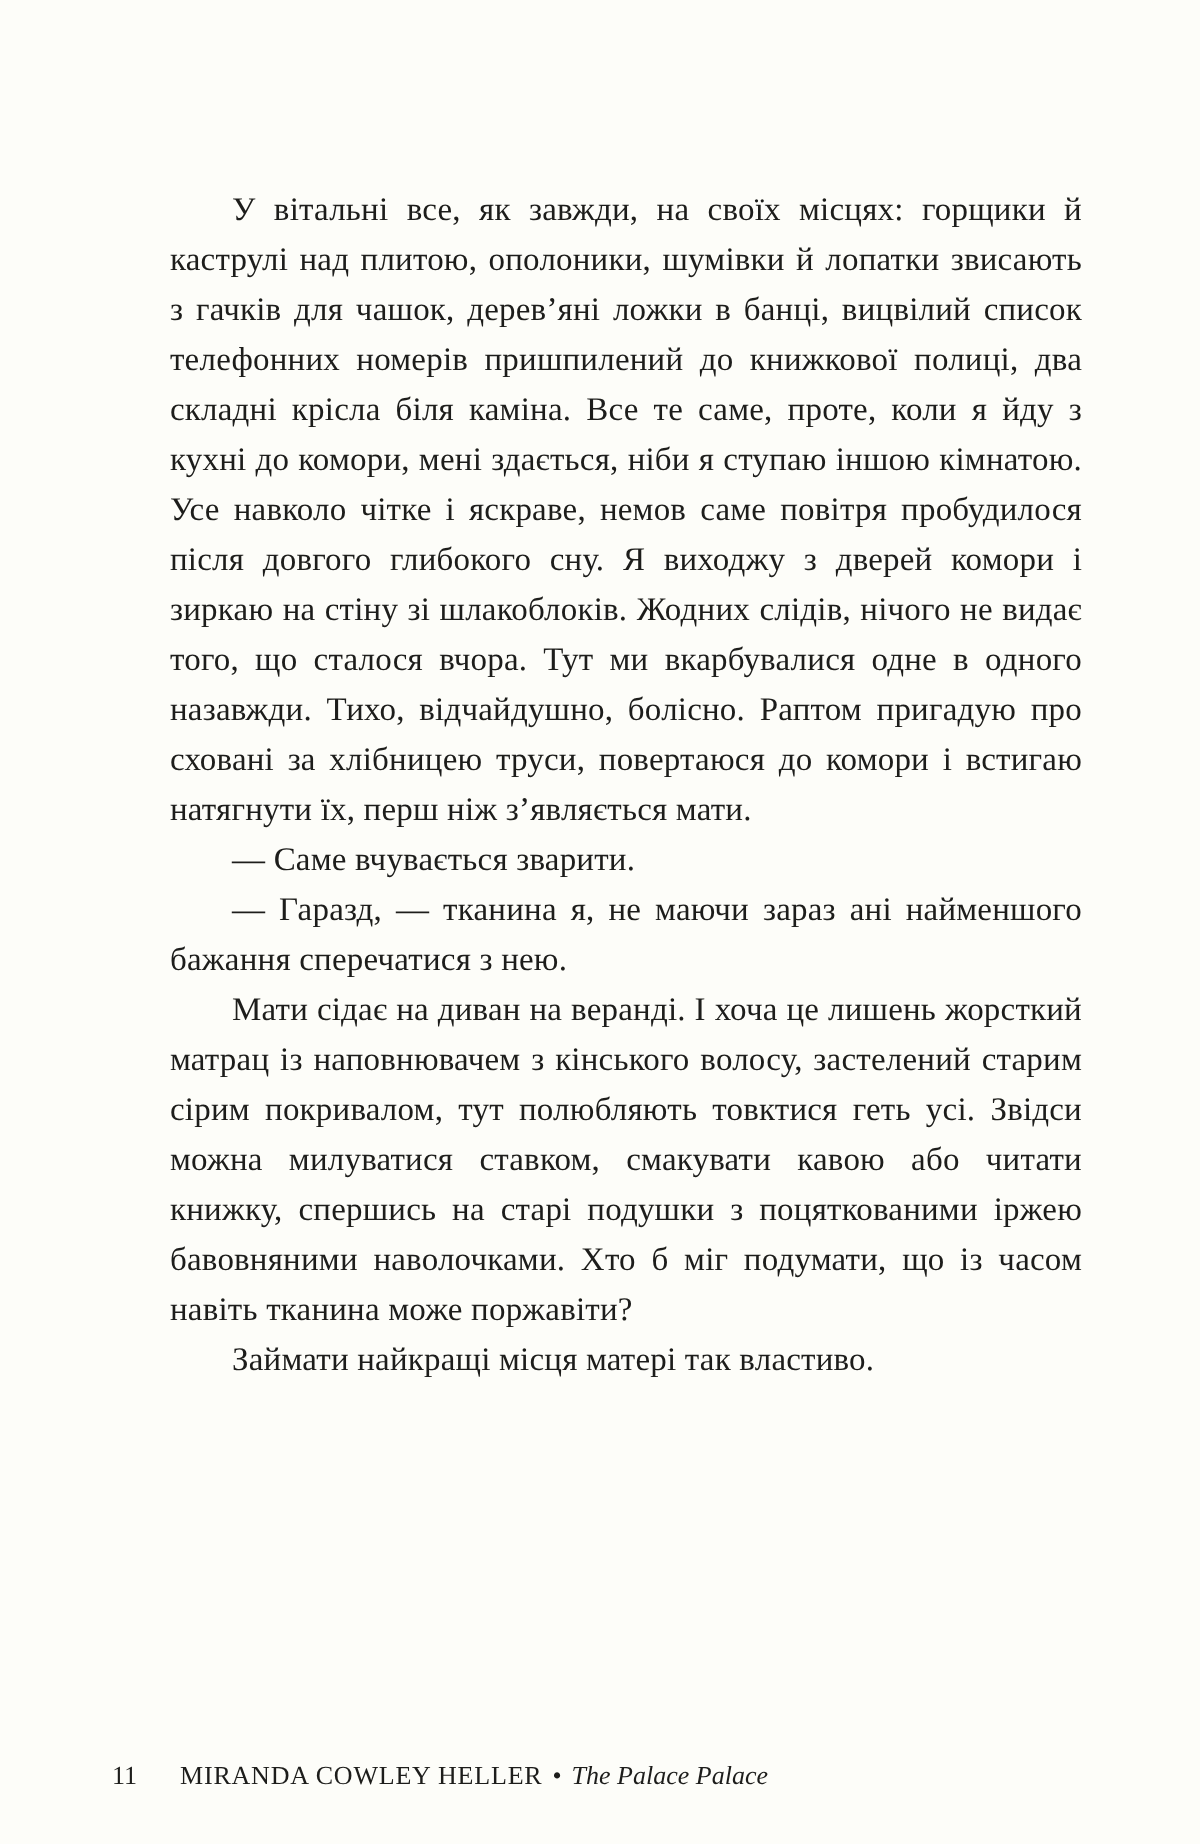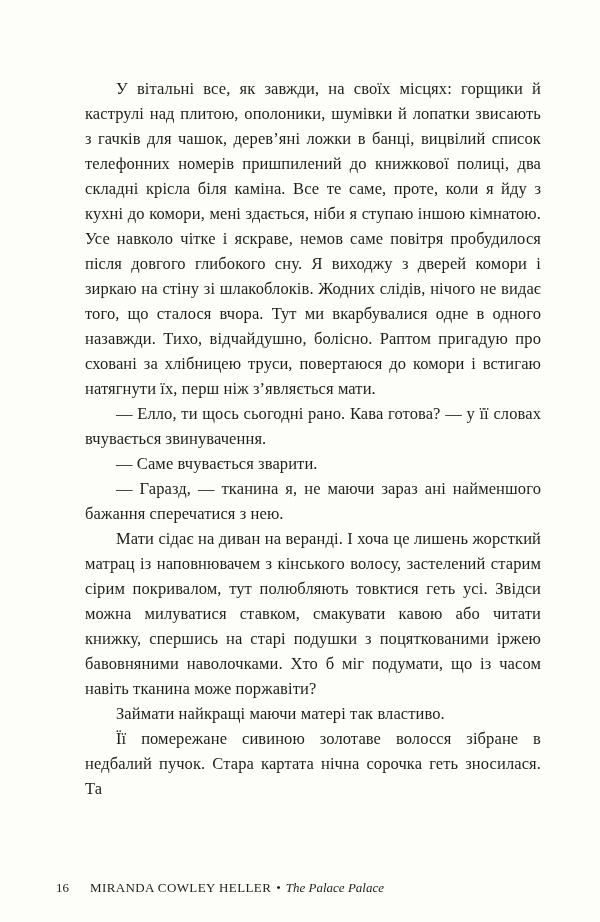--- a/index.html
+++ b/index.html
@@ -17,21 +17,21 @@
     width: 600px;
     height: 922px;
     background: var(--page-bg);
     font-family: "Liberation Serif", "DejaVu Serif", serif;
     color: var(--text-color);
     overflow: hidden;
   }
   .text-block {
     position: absolute;
     left: 85px;
-    top: 76px;
+    top: 92px;
     width: 456px;
     font-size: 16.5px;
     line-height: 25px;
     text-align: justify;
     letter-spacing: 0.1px;
   }
   .text-block p {
     text-indent: 31px;
     margin: 0;
   }
@@ -58,25 +58,23 @@
     font-style: italic;
   }
 </style>
 </head>
 <body>
 
 <div class="page">
 
   <main class="text-block">
     <p>У вітальні все, як завжди, на своїх місцях: горщики й каструлі над плитою, ополоники, шумівки й лопатки звисають з гачків для чашок, дерев’яні ложки в банці, вицвілий список телефонних номерів пришпилений до книжкової полиці, два складні крісла біля каміна. Все те саме, проте, коли я йду з кухні до комори, мені здається, ніби я ступаю іншою кімнатою. Усе навколо чітке і яскраве, немов саме повітря пробудилося після довгого глибокого сну. Я виходжу з дверей комори і зиркаю на стіну зі шлакоблоків. Жодних слідів, нічого не видає того, що сталося вчора. Тут ми вкарбувалися одне в одного назавжди. Тихо, відчайдушно, болісно. Раптом пригадую про сховані за хлібницею труси, повертаюся до комори і встигаю натягнути їх, перш ніж з’являється мати.</p>
-    <p>— Елло, ти щось сьогодні рано. Кава готова? — у її словах вчувається звинувачення.</p>
     <p>— Саме вчувається зварити.</p>
     <p>— Гаразд, — тканина я, не маючи зараз ані найменшого бажання сперечатися з нею.</p>
     <p>Мати сідає на диван на веранді. І хоча це лишень жорсткий матрац із наповнювачем з кінського волосу, застелений старим сірим покривалом, тут полюбляють товктися геть усі. Звідси можна милуватися ставком, смакувати кавою або читати книжку, спершись на старі подушки з поцяткованими іржею бавовняними наволочками. Хто б міг подумати, що із часом навіть тканина може поржавіти?</p>
-    <p>Займати найкращі маючи матері так властиво.</p>
-    <p>Її помережане сивиною золотаве волосся зібране в недбалий пучок. Стара картата нічна сорочка геть зносилася. Та</p>
+    <p>Займати найкращі місця матері так властиво.</p>
   </main>
 
   <footer class="footer">
-    <span class="page-number">16</span><span class="author">MIRANDA COWLEY HELLER</span><span class="separator">•</span><span class="book-title">The Palace Palace</span>
+    <span class="page-number">11</span><span class="author">MIRANDA COWLEY HELLER</span><span class="separator">•</span><span class="book-title">The Palace Palace</span>
   </footer>
 
 </div>
 
 </body></html>

